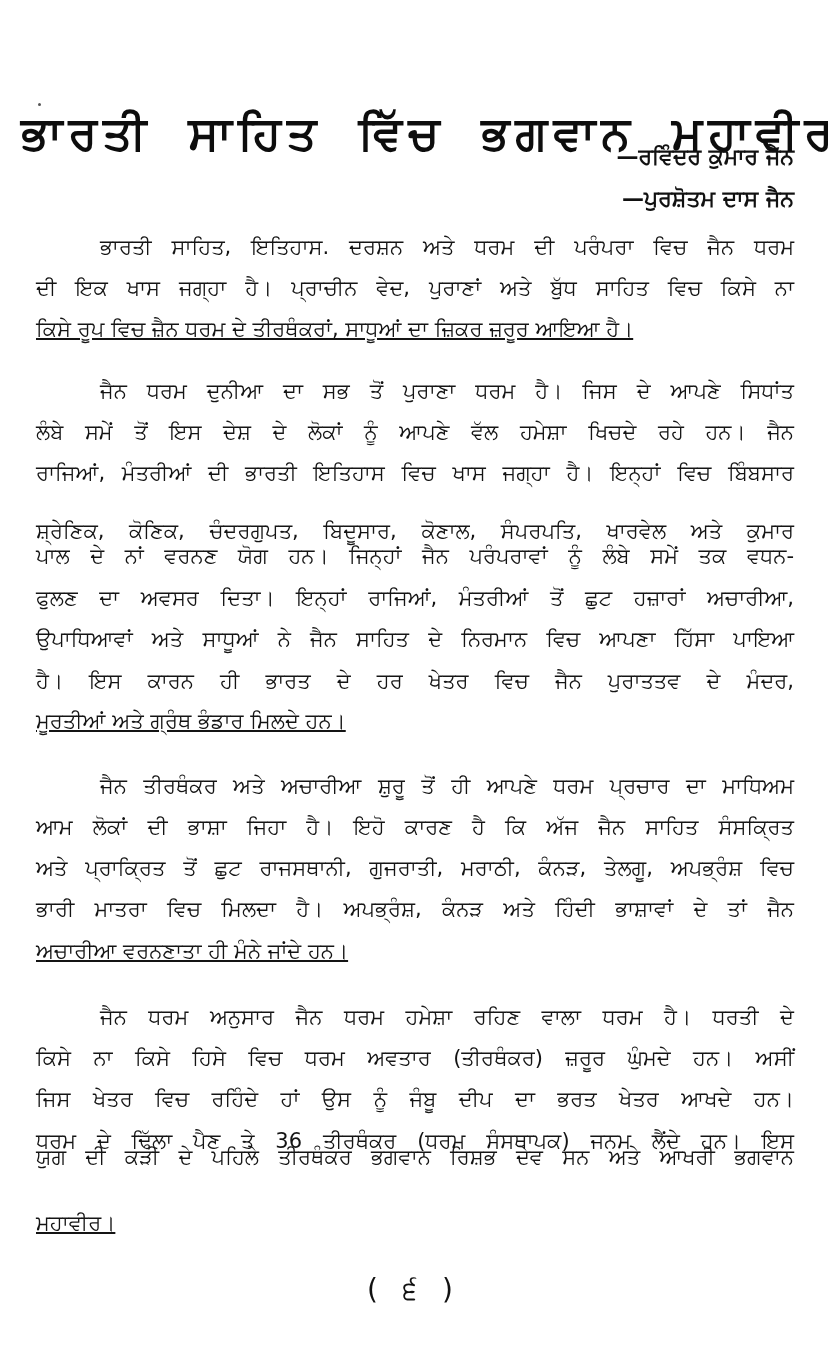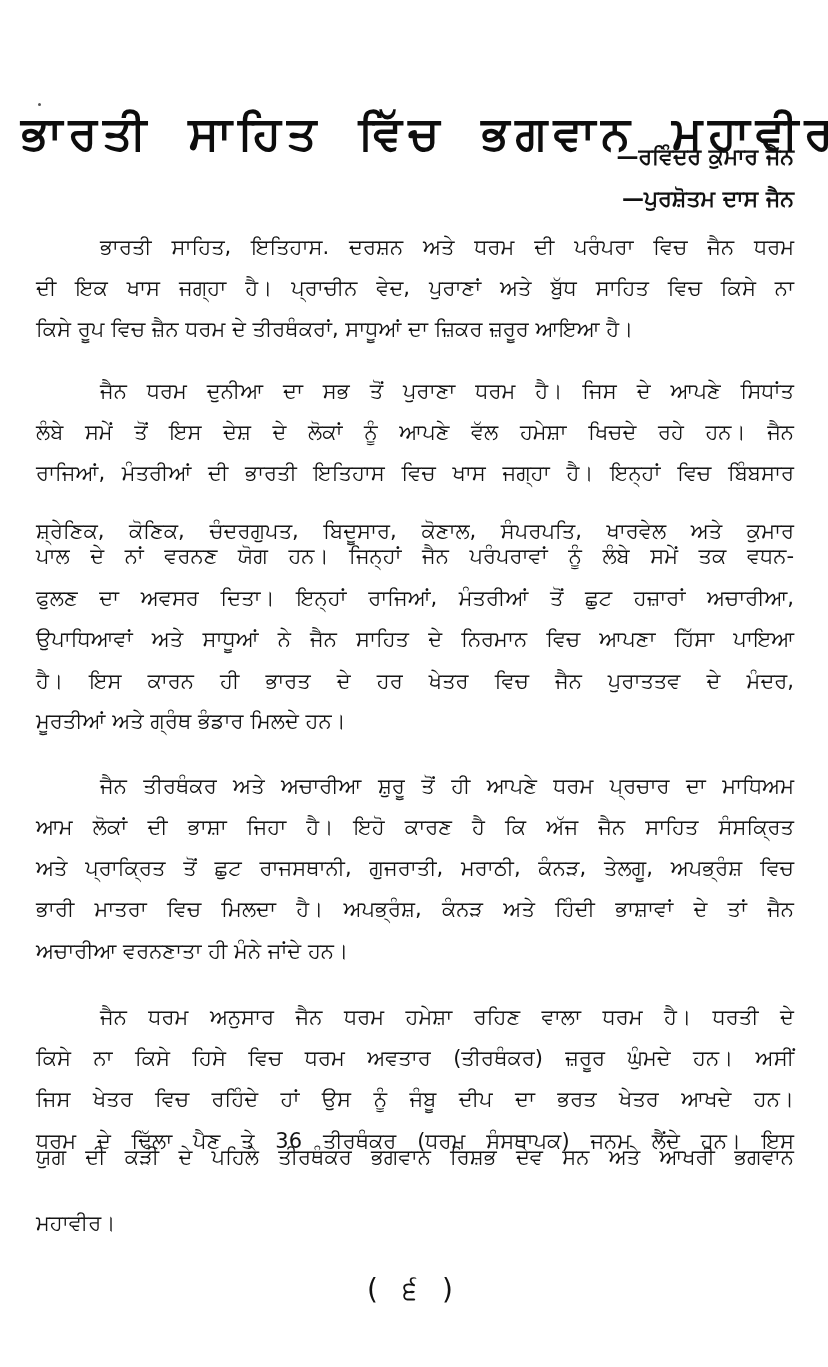--- a/index.html
+++ b/index.html
@@ -18,21 +18,21 @@
       position: absolute; right: 34px; font-size: 22px; font-weight: bold;
       line-height: 30px; color: #111;
     }
     .author.a1 { top: 142px; }
     .author.a2 { top: 184px; }
     .line {
       position: absolute; left: 36px; width: 758px; font-size: 21px; line-height: 30px;
       white-space: nowrap; text-align: justify; text-align-last: justify; color: #141414;
     }
     .line.first { left: 100px; width: 694px; }
-    .line.last { text-align-last: left; }
+    .line.last { text-align-last: left; text-decoration: underline; }
     .pagenum {
       position: absolute; top: 1272px; left: 0; width: 828px; text-align: center;
       font-size: 28px; line-height: 36px; color: #111; letter-spacing: 8px;
     }
     .speck { position: absolute; width: 3px; height: 3px; border-radius: 50%; background: #555; }
   </style>
 </head>
 <body>
 
 <div class="page">

